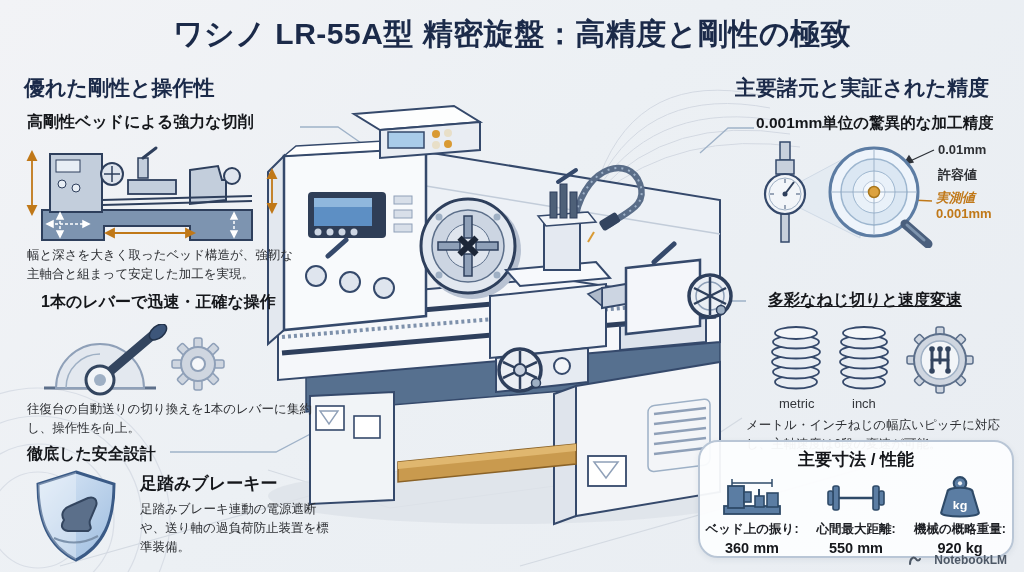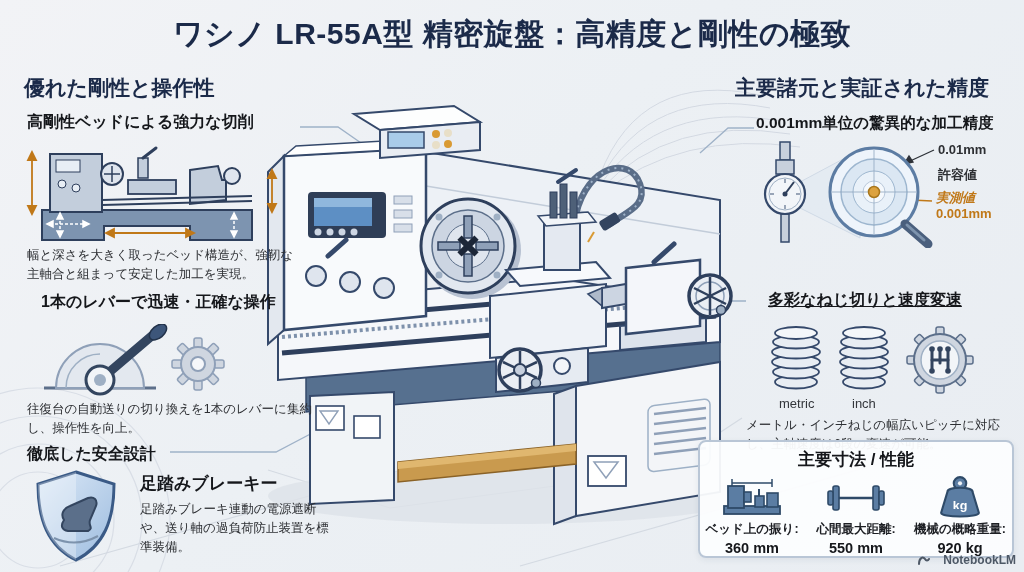--- a/index.html
+++ b/index.html
@@ -17,32 +17,32 @@
   }
   .h-section{font-size:21px;font-weight:800;color:#1b2a49;z-index:4;}
   .h-sub{font-size:16px;font-weight:700;color:#15171b;z-index:4;}
   .body-text{font-size:12.5px;line-height:1.5;color:#2d2f33;z-index:4;}
   .feature-title{font-size:17px;font-weight:700;color:#15171b;z-index:4;}
   .callout{font-size:13px;font-weight:700;line-height:1.25;z-index:4;}
   .callout.orange{color:#c07818;}
   .thread-label{font-size:13px;color:#33363b;z-index:4;}
   .specs-box{
     left:698px;top:440px;width:316px;height:118px;z-index:4;
-    background:rgba(252,253,254,.95);border:2px solid #b9c6d6;border-radius:8px;
+    background:rgba(252,253,254,.95);border:2px solid #b9c6d6;border-radius:20px;
     box-shadow:0 2px 6px rgba(40,60,90,.08);
     display:flex;flex-direction:column;align-items:center;padding-top:6px;box-sizing:border-box;
   }
   .specs-title{font-size:17px;font-weight:800;color:#15171b;}
   .specs-row{display:flex;width:100%;justify-content:space-around;align-items:flex-end;margin-top:4px;}
   .spec-item{display:flex;flex-direction:column;align-items:center;width:33%;}
   .spec-icon{height:46px;display:flex;align-items:center;justify-content:center;}
   .spec-label{font-size:12.5px;font-weight:700;color:#1d1f24;white-space:nowrap;}
   .spec-value{font-size:14.5px;font-weight:700;color:#15171b;margin-top:2px;}
   .watermark{
-    right:8px;bottom:5px;display:flex;align-items:flex-start;gap:12px;z-index:5;
+    right:17px;bottom:5px;display:flex;align-items:flex-start;gap:12px;z-index:5;
     font-size:12px;font-weight:600;color:#4d5866;
   }
 </style>
 </head>
 <body>
 
 <div id="canvas">
 
   <svg class="abs" style="left:0;top:0;z-index:0;" width="1024" height="572" viewBox="0 0 1024 572">
     <g stroke="#d9dee6" fill="none" stroke-width="1.2">

